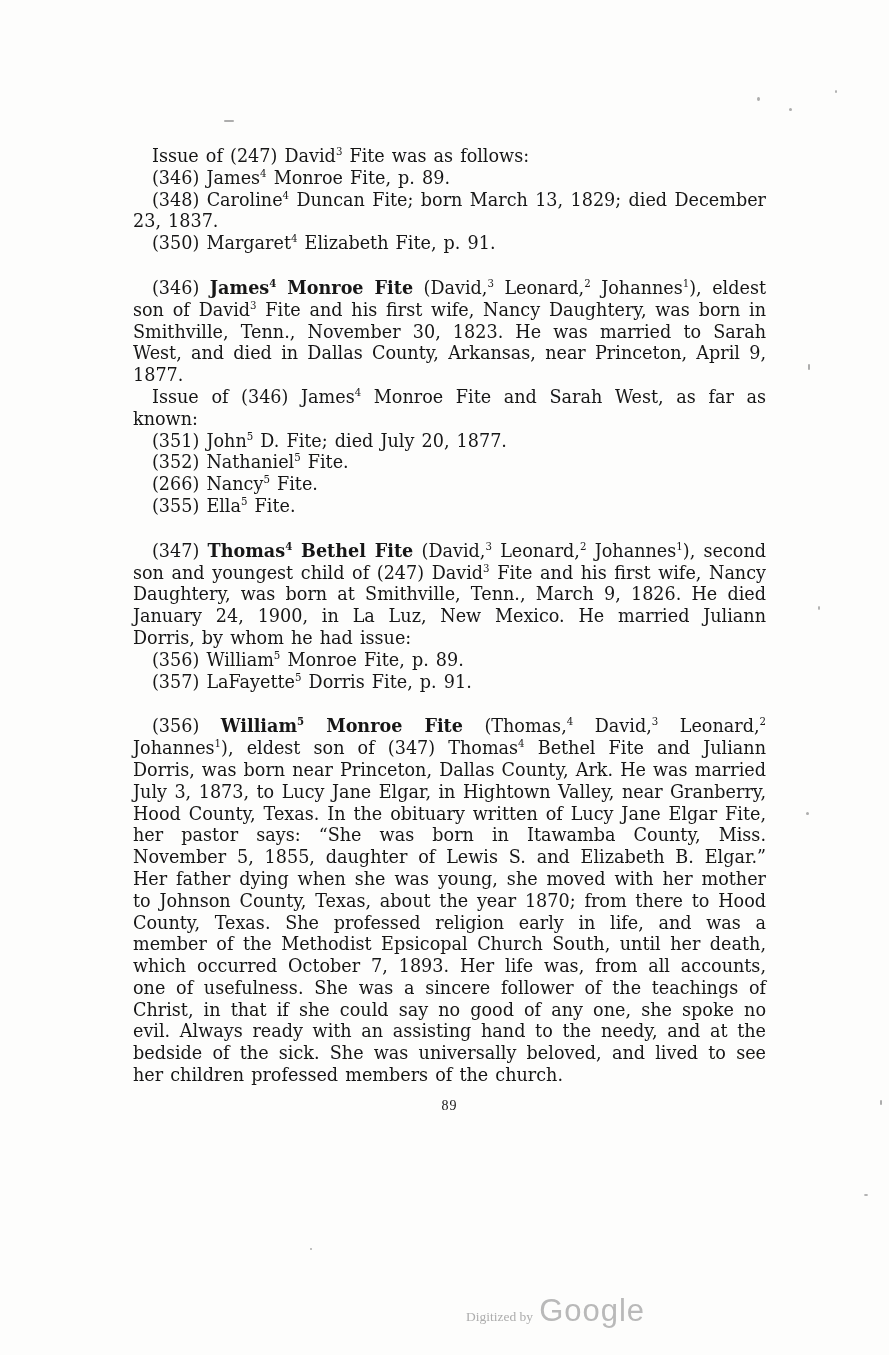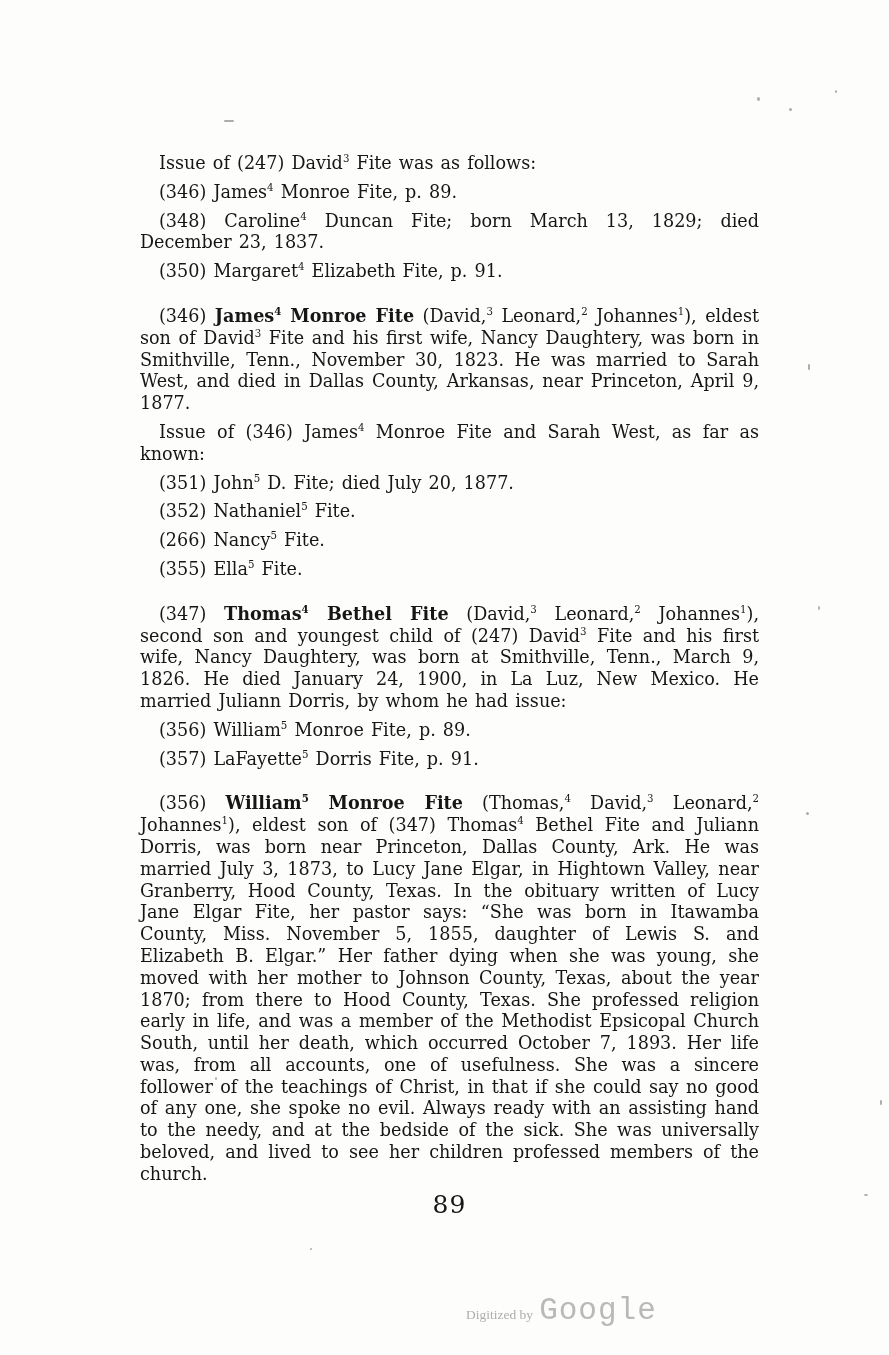--- a/index.html
+++ b/index.html
@@ -13,51 +13,52 @@
   }
   .page-text {
     position: absolute;
     left: 133px; top: 146px;
     width: 633px;
     font-size: 17.6px;
     line-height: 21.8px;
     text-align: justify;
     word-spacing: 1.5px;
   }
-  .para { margin: 7px; text-indent: 19px; }
+  .para { margin: 0; text-indent: 19px; }
   .para.gap { margin-top: 22px; }
   .b { font-weight: bold; }
   sup {
     font-size: 0.58em;
     line-height: 0;
     vertical-align: super;
     letter-spacing: 0;
   }
   .page-number {
     margin-top: 8px;
     text-align: center;
     text-indent: 0;
-    font-size: 25px;
+    font-size: 14px;
     letter-spacing: 1px;
+    font-family: Liberation Serif, serif;
   }
   .watermark {
     position: absolute;
     left: 466px; top: 1293px;
     display: flex;
     align-items: baseline;
     gap: 6px;
     white-space: nowrap;
   }
   .wm-prefix {
     font-family: Liberation Serif, serif;
     font-size: 13.5px;
     color: #adadad;
   }
   .wm-logo {
-    font-family: Liberation Mono, monospace;
+    font-family: Liberation Sans, sans-serif;
     font-size: 31px;
     color: #b9b9b9;
     letter-spacing: 1px;
   }
   .speck {
     position: absolute;
     background: #6b6b6b;
     border-radius: 50%;
     opacity: 0.55;
   }

